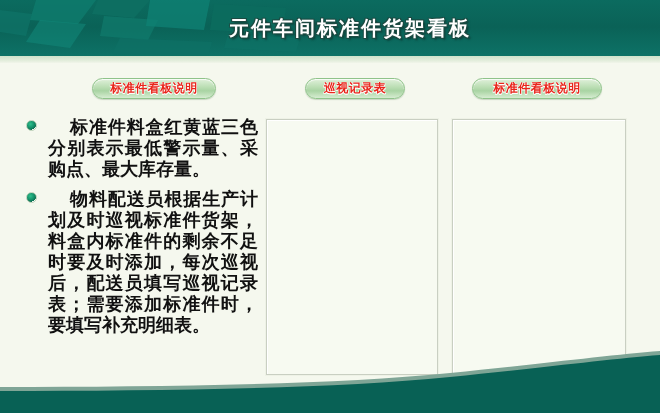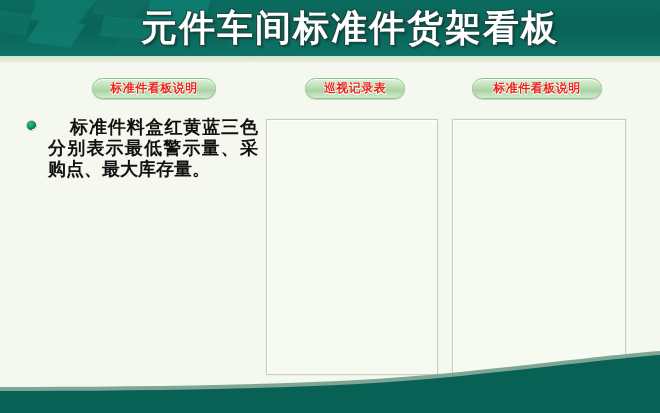--- a/index.html
+++ b/index.html
@@ -44,21 +44,21 @@
     width: 660px;
     height: 56px;
     display: flex;
     align-items: center;
     justify-content: center;
     padding-left: 40px;
     box-sizing: border-box;
   }
   .header-title span {
     font-family: "DejaVu Sans", "Liberation Sans", sans-serif;
-    font-size: 36px;
+    font-size: 20px;
     font-weight: bold;
     color: #ffffff;
     letter-spacing: 2px;
     text-shadow:
       -1px -1px 0 #1d4a42,
        1px -1px 0 #1d4a42,
       -1px  1px 0 #1d4a42,
        1px  1px 0 #1d4a42,
        2px  2px 2px rgba(12,45,40,0.65);
   }
@@ -202,20 +202,24 @@
   </div>
   <div class="pill" id="pill-3">
     <span>标准件看板说明</span>
   </div>
 
   <div class="notes">
     <div class="note-item">
       <span class="note-bullet"></span>
       <div class="note-text">标准件料盒红黄蓝三色分别表示最低警示量、采购点、最大库存量。</div>
     </div>
+    <div class="note-item">
+      <span class="note-bullet"></span>
+      <div class="note-text">物料配送员根据生产计划及时巡视标准件货架，料盒内标准件的剩余不足时要及时添加，每次巡视后，配送员填写巡视记录表；需要添加标准件时，要填写补充明细表。</div>
+    </div>
   </div>
 
   <div class="panel" id="panel-inspection"></div>
   <div class="panel" id="panel-supplement"></div>
 
   <div class="footer">
     <svg viewBox="0 0 660 62" preserveAspectRatio="none">
       <path d="M0,36 C160,36 330,34 450,22 C540,13 610,4 660,0 L660,62 L0,62 Z" fill="#7fa596"></path>
       <path d="M0,40 C160,40 330,38 450,26 C540,17 610,8 660,4 L660,62 L0,62 Z" fill="#086155"></path>
     </svg>

